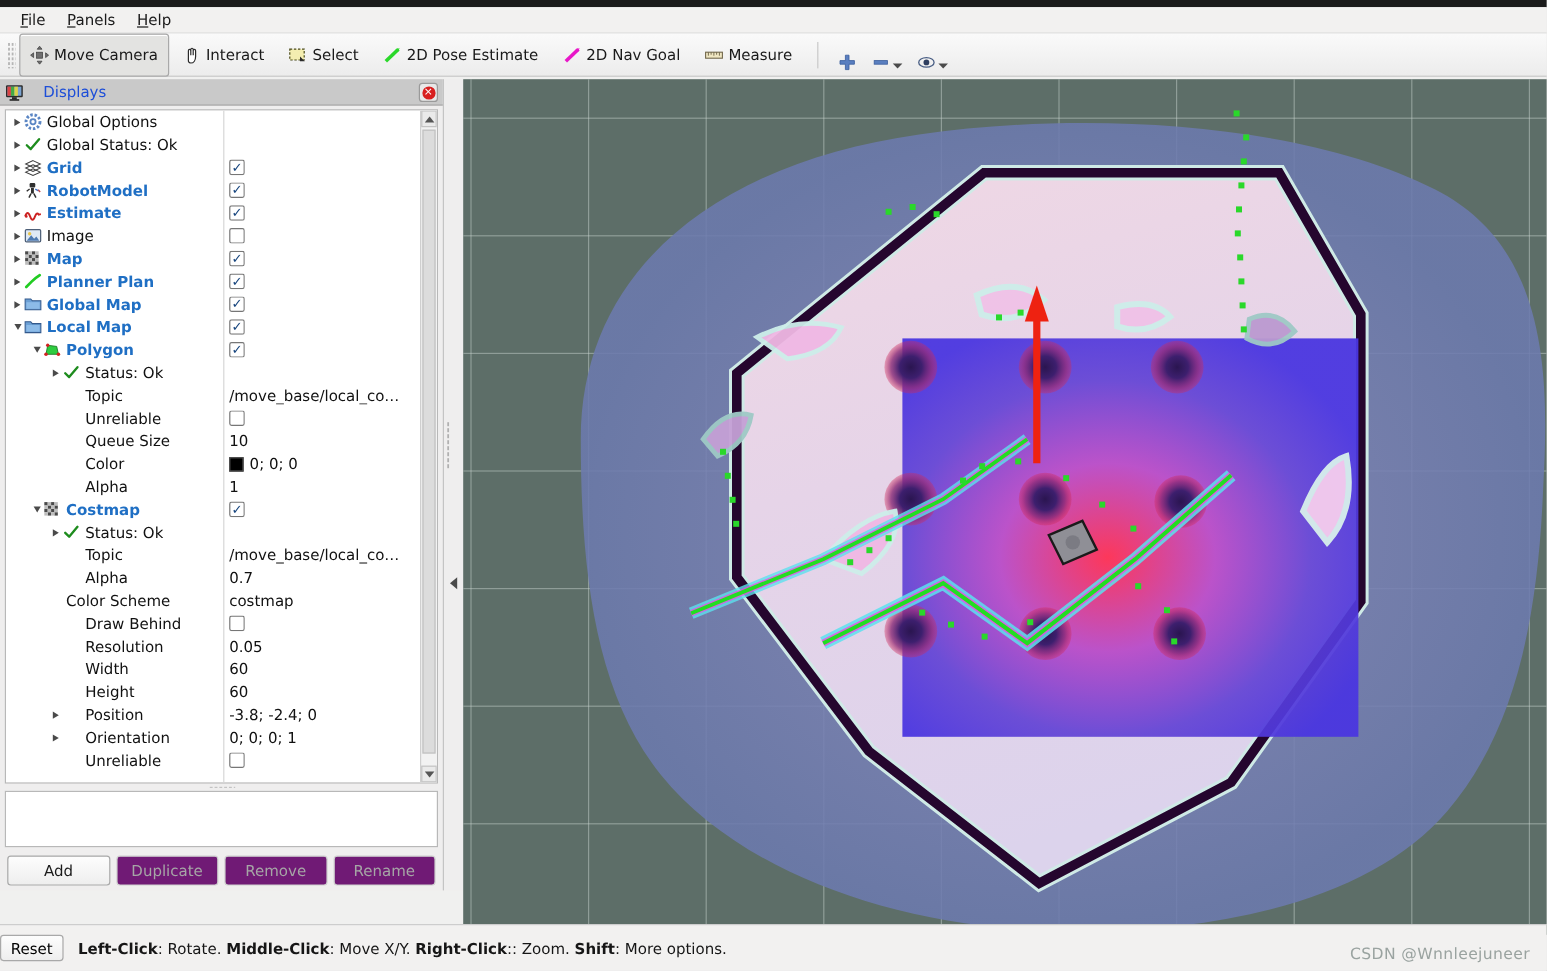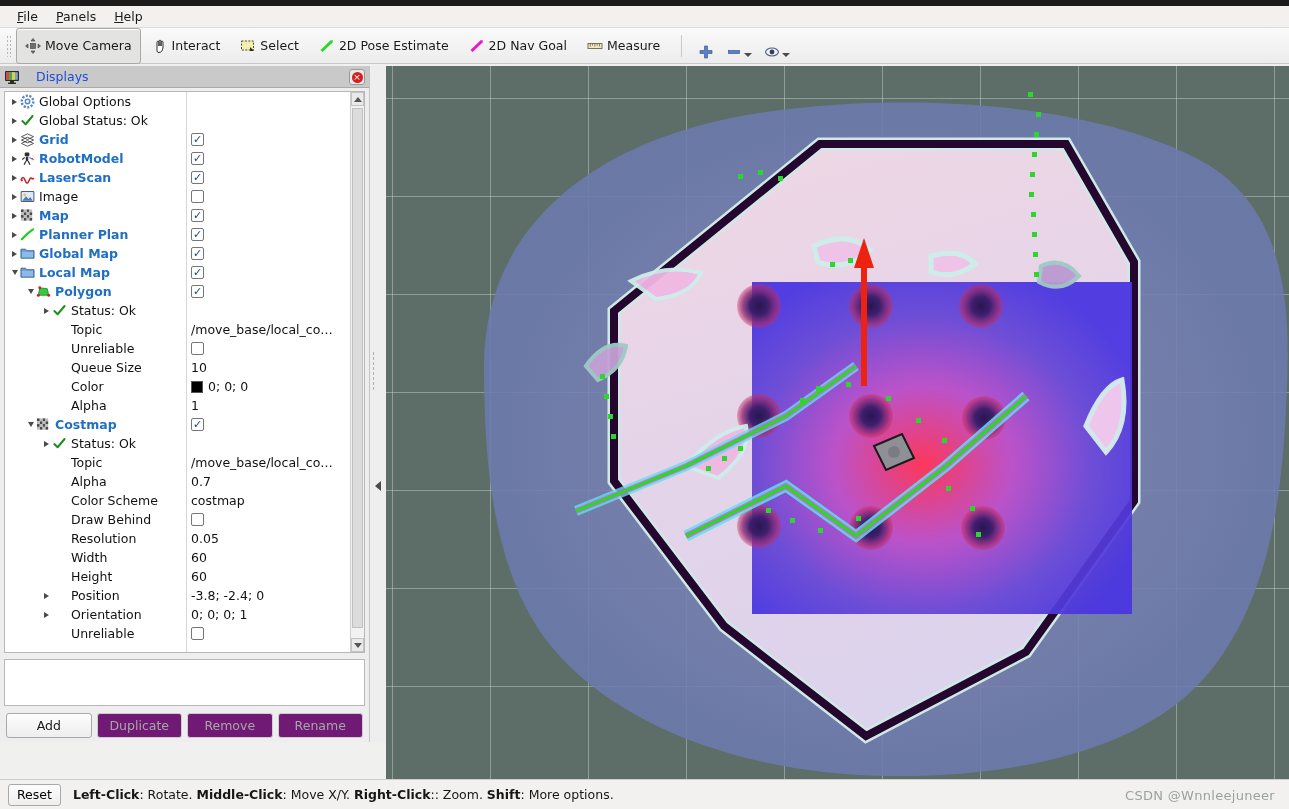--- a/index.html
+++ b/index.html
@@ -132,22 +132,22 @@
     position:absolute; left:386px; top:66px; width:903px; height:713px;
     background:#5d6e68; overflow:hidden;
   }
   .gridlines { position:absolute; inset:0; }
   .gl-v, .gl-h { position:absolute; background:rgba(205,215,210,0.45); }
   .gl-v { width:1px; top:0; bottom:0; }
   .gl-h { height:1px; left:0; right:0; }
 
   
   .statusbar {
-    position:absolute; left:0; bottom:0; width:1289px; height:30px;
-    background:#f2f1f0; border-top:1px solid #cdcdcd; display:flex; align-items:center; padding-left:8px;
+    position:absolute; left:0; bottom:0; width:1289px; height:39px;
+    background:#f2f1f0; border-top:1px solid #cdcdcd; display:flex; align-items:center; padding-left:0;
   }
   .reset-btn { height:22px; padding:0 8px; font-size:12.5px; border:1px solid #a9a9a9; border-radius:3px;
     background:linear-gradient(#fdfdfd,#eeeeee); display:flex;align-items:center; cursor:default;}
   .hint { margin-left:12px; font-size:12.5px; color:#161616; }
   .hint b { font-weight:bold; }
   .watermark { position:absolute; right:14px; bottom:6px; font-size:13px; color:#9aa3a0; letter-spacing:0.3px;}
 </style>
 </head>
 <body>
 
@@ -329,21 +329,21 @@
           </div>
           <div class="row">
             <div class="namecell" style="padding-left: 4px;">
               <span class="arrow ">
                 <i></i>
               </span>
               <span class="ico"><svg width="15" height="15" viewBox="0 0 16 16">
                   <path d="M1 11 q2.2 -6 4.4 0 q2.2 6 4.4 0 q1.6 -4 3.2 -1.6 L15 9" fill="none" stroke="#cc2222" stroke-width="1.7"></path>
                   <circle cx="2" cy="11" r="1.2" fill="#cc2222"></circle>
                 </svg></span>
-              <span class="lbl bluebold">LaserScan</span>
+              <span class="lbl bluebold">Estimate</span>
             </div>
             <div class="valcell">
               <span class="chk" style="color: rgb(23, 69, 126);">✓</span>
             </div>
           </div>
           <div class="row">
             <div class="namecell" style="padding-left: 4px;">
               <span class="arrow ">
                 <i></i>
               </span>
@@ -574,21 +574,21 @@
             <div class="namecell" style="padding-left: 36px;">
               <span class="arrow none"></span>
               <span class="ico"></span>
               <span class="lbl plain">Alpha</span>
             </div>
             <div class="valcell">
               <span>0.7</span>
             </div>
           </div>
           <div class="row">
-            <div class="namecell" style="padding-left: 36px;">
+            <div class="namecell" style="padding-left: 20px;">
               <span class="arrow none"></span>
               <span class="ico"></span>
               <span class="lbl plain">Color Scheme</span>
             </div>
             <div class="valcell">
               <span>costmap</span>
             </div>
           </div>
           <div class="row">
             <div class="namecell" style="padding-left: 36px;">

